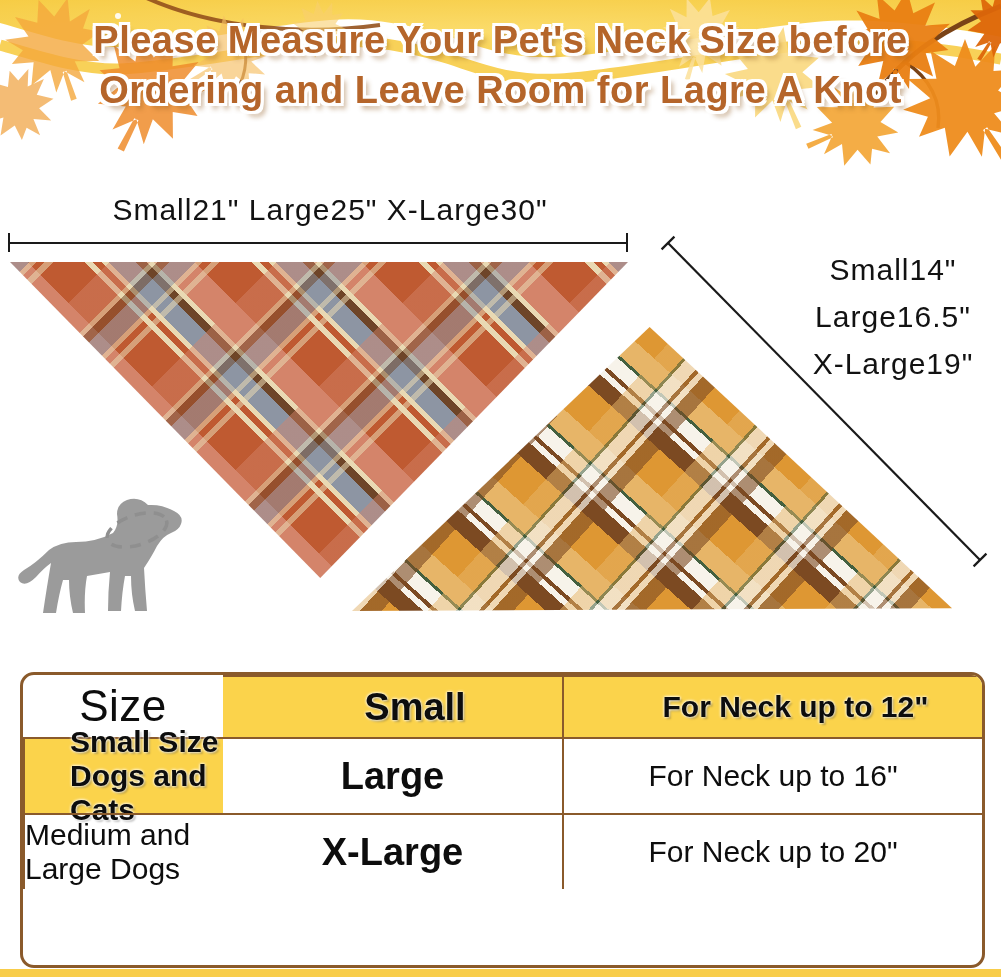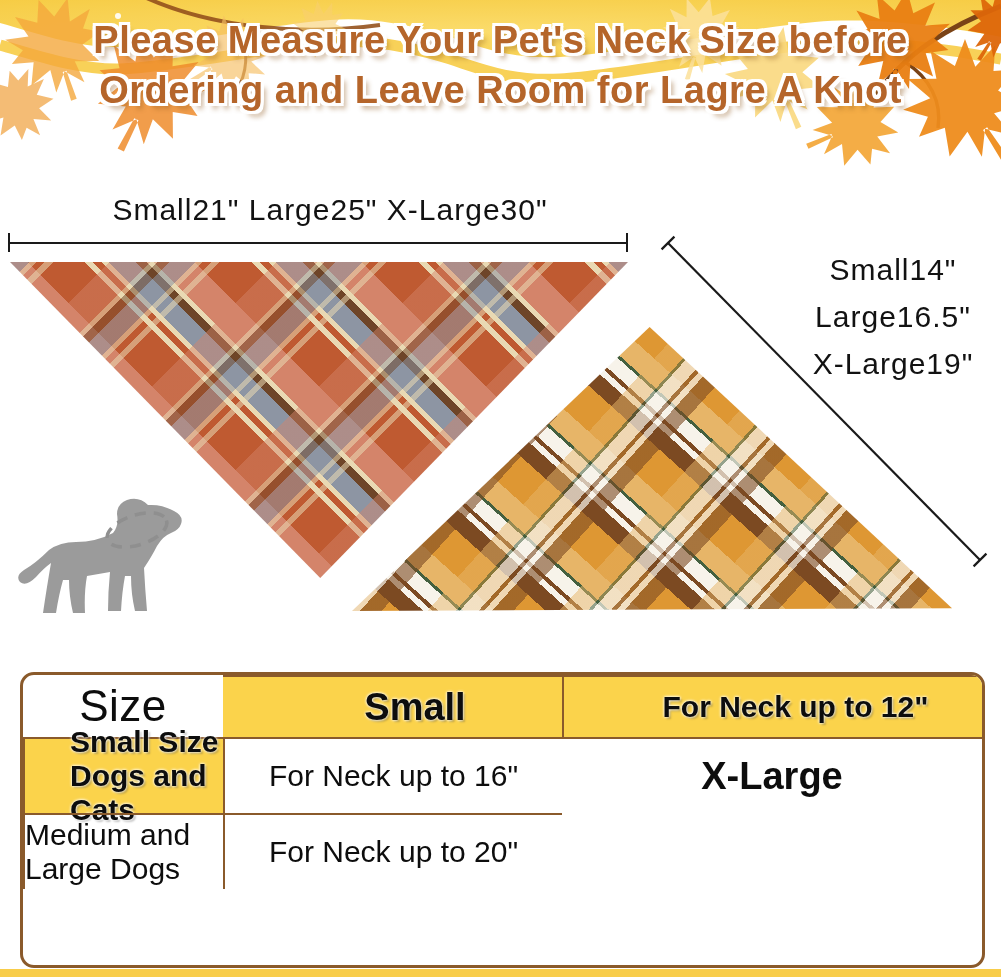--- a/index.html
+++ b/index.html
@@ -185,20 +185,21 @@
   <ellipse cx="121" cy="38" rx="31" ry="15" fill="none" stroke="#8f8f8f" stroke-width="3.5" stroke-dasharray="11 8" transform="rotate(-18 121 38)"></ellipse>
 </svg>
 
 <div class="abs size-table">
   <div class="tcell th col1">Size</div>
 
   <div class="tcell tsize col1 rowline hl">Small</div>
   <div class="tcell tbody col2 rowline hl">For Neck up to 12"</div>
   <div class="tcell tbody col3 rowline hl">Small Size Dogs and Cats</div>
 
+  <div class="tcell tsize col1 rowline">Large</div>
   <div class="tcell tbody col2 rowline">For Neck up to 16"</div>
+  <div class="tcell tbody col3 rowline">Medium and Large Dogs</div>
+
   <div class="tcell tsize col1 rowline">X-Large</div>
-
-  <div class="tcell tbody col3 rowline">Medium and Large Dogs</div>
   <div class="tcell tbody col2 rowline">For Neck up to 20"</div>
 </div>
 
 <div class="abs bottom-strip"></div>
 
 </body></html>

